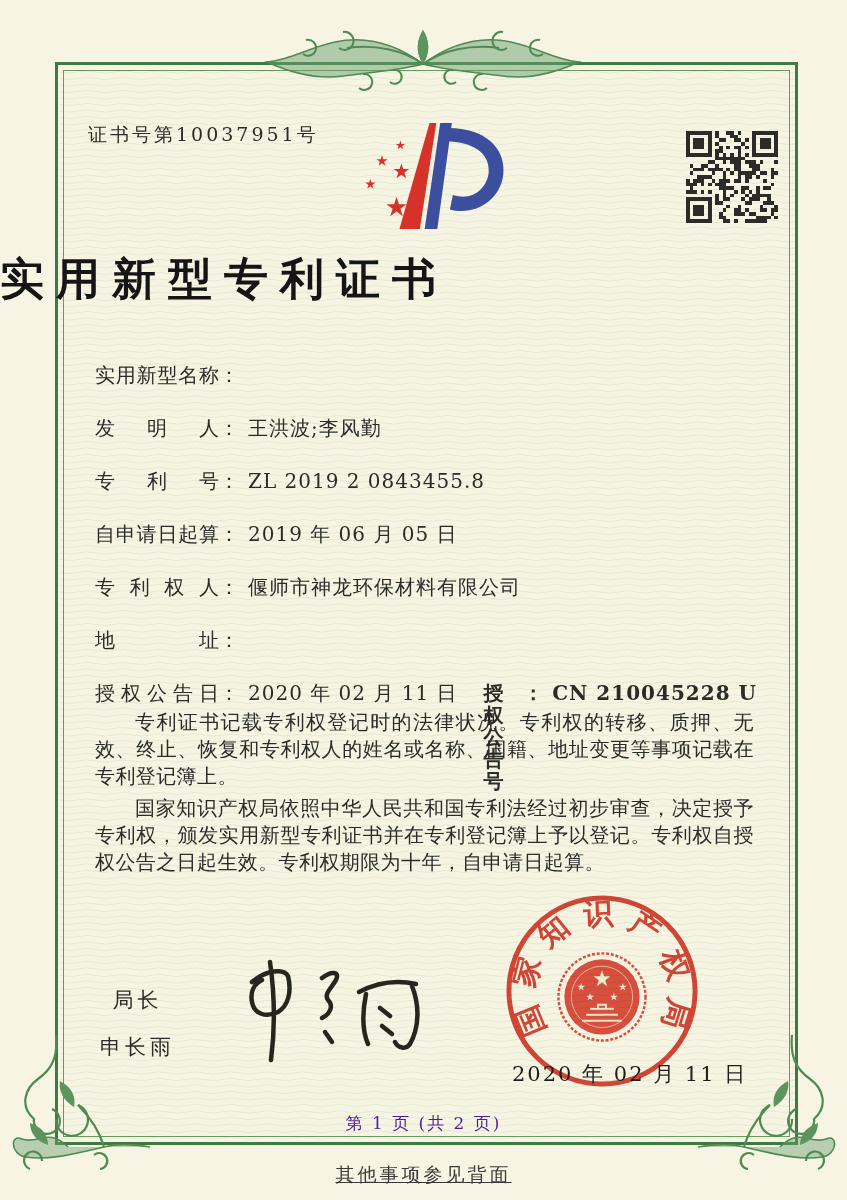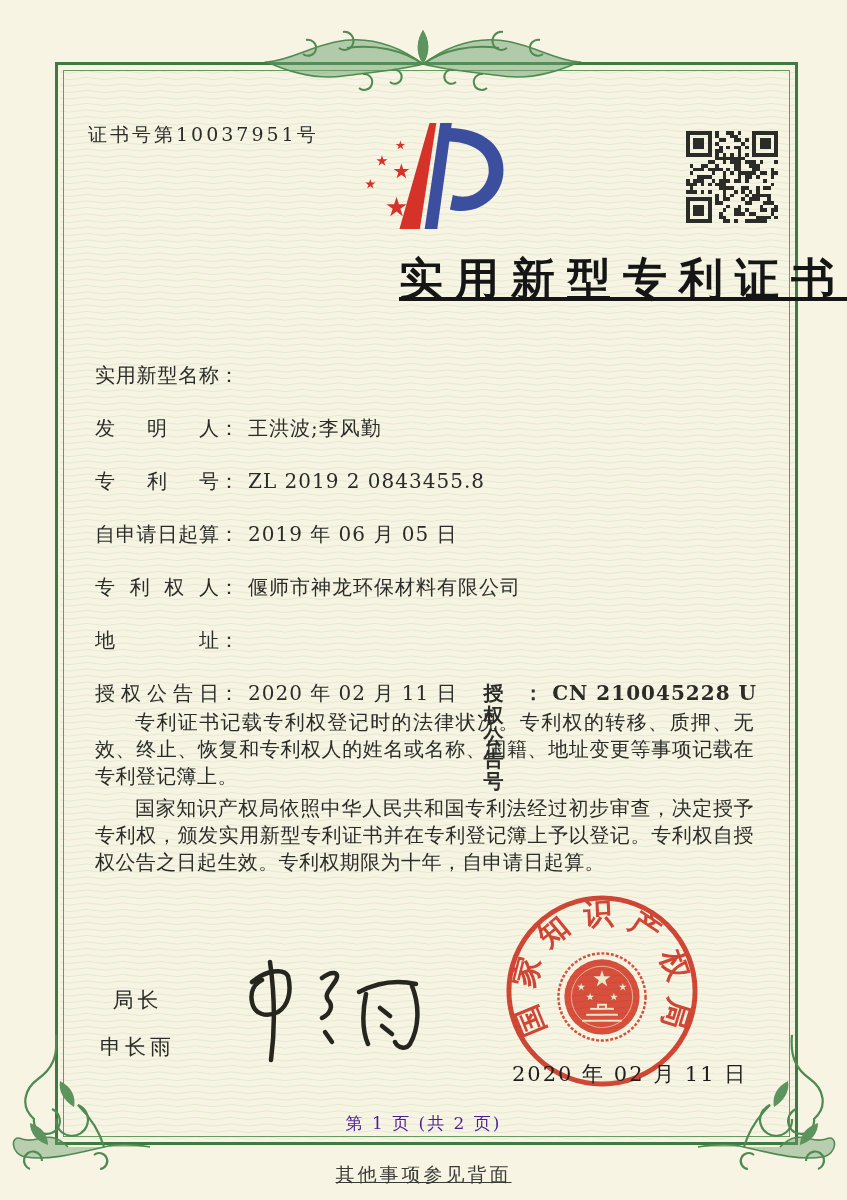--- a/index.html
+++ b/index.html
@@ -15,22 +15,22 @@
   .frame-outer{
     position:absolute;left:55px;top:62px;width:743px;height:1083px;
     border:3px solid #3d7b43;z-index:1;box-sizing:border-box;
   }
   .frame-inner{
     position:absolute;left:5px;top:5px;right:5px;bottom:5px;
     border:1px solid #69985f;
   }
   .cert-no{left:88px;top:122px;font-size:19px;letter-spacing:3px;z-index:2;}
   .title{
-    left:0;top:250px;width:100%;text-align:right;font-size:44px;font-weight:bold;
-    letter-spacing:12px;z-index:2;color:#151515;text-decoration:underline;
+    left:0;top:250px;width:100%;text-align:left;font-size:44px;font-weight:bold;
+    letter-spacing:12px;z-index:2;color:#151515;
   }
   .fields{left:95px;top:364px;width:662px;z-index:2;}
   .frow{display:flex;align-items:baseline;font-size:20px;line-height:22px;margin-bottom:31px;}
   .flabel{width:124px;text-align:justify;text-align-last:justify;flex:none;}
   .fcolon{flex:none;margin-right:9px;}
   .fvalue{letter-spacing:1px;white-space:nowrap;}
   .fgrant{display:flex;margin-left:26px;font-weight:bold;}
   .fgrant .glabel{letter-spacing:2px;}
   .paras{left:95px;top:709px;width:659px;z-index:2;}
   .paras p{margin:0 0 5px 0;font-size:20px;line-height:27px;text-indent:2em;

